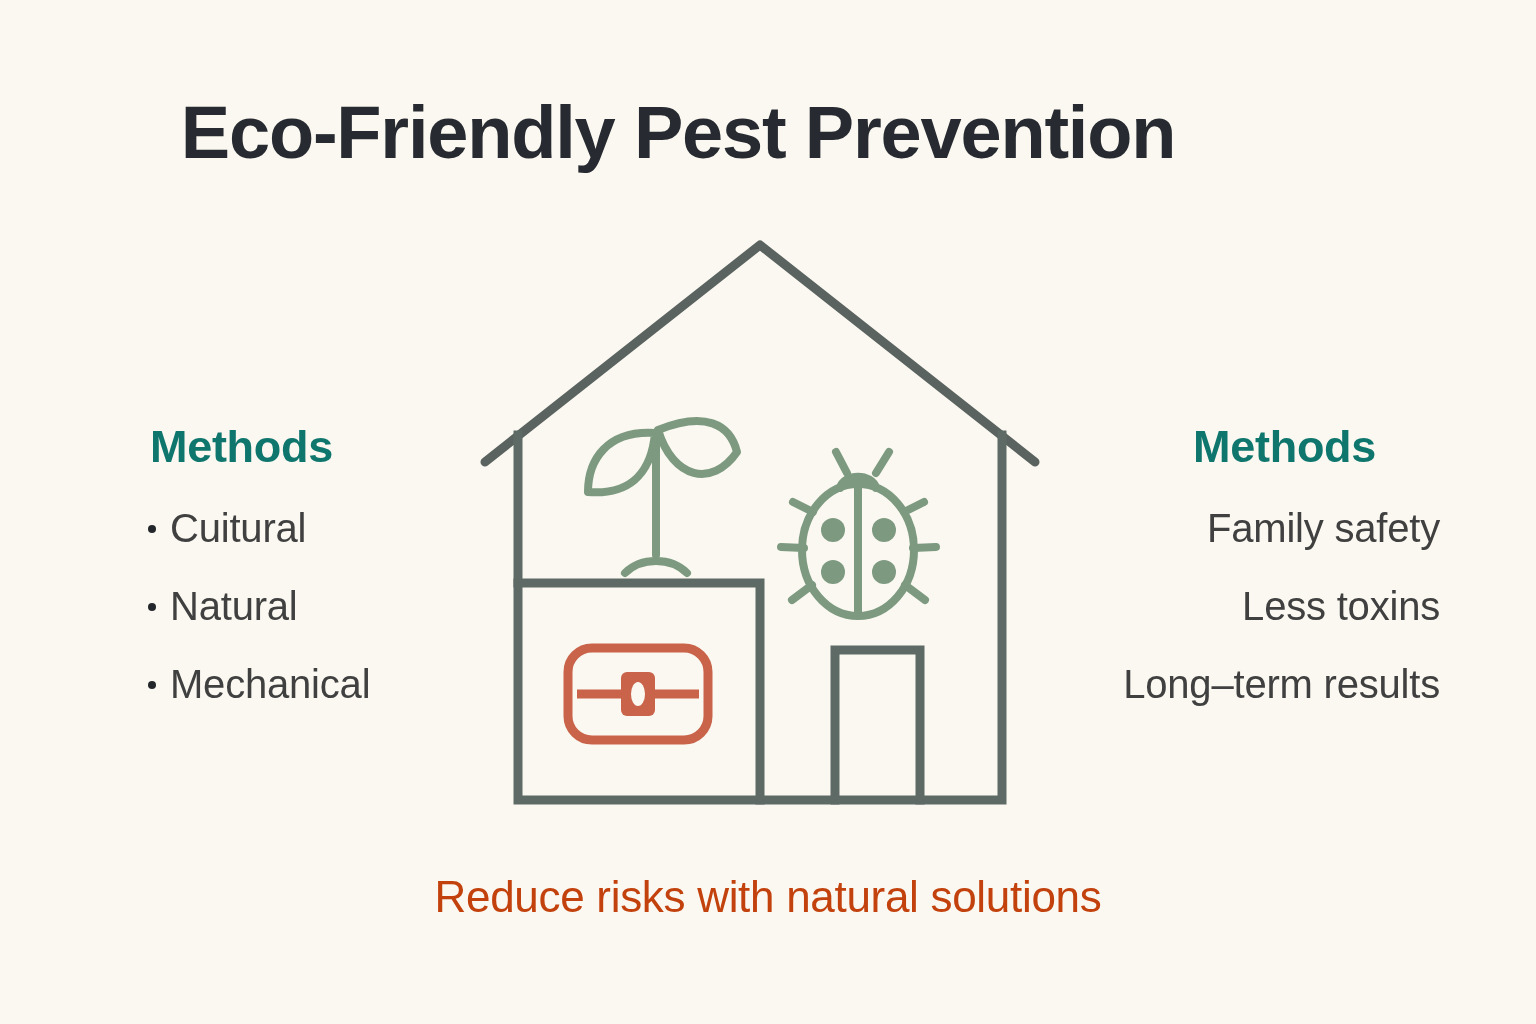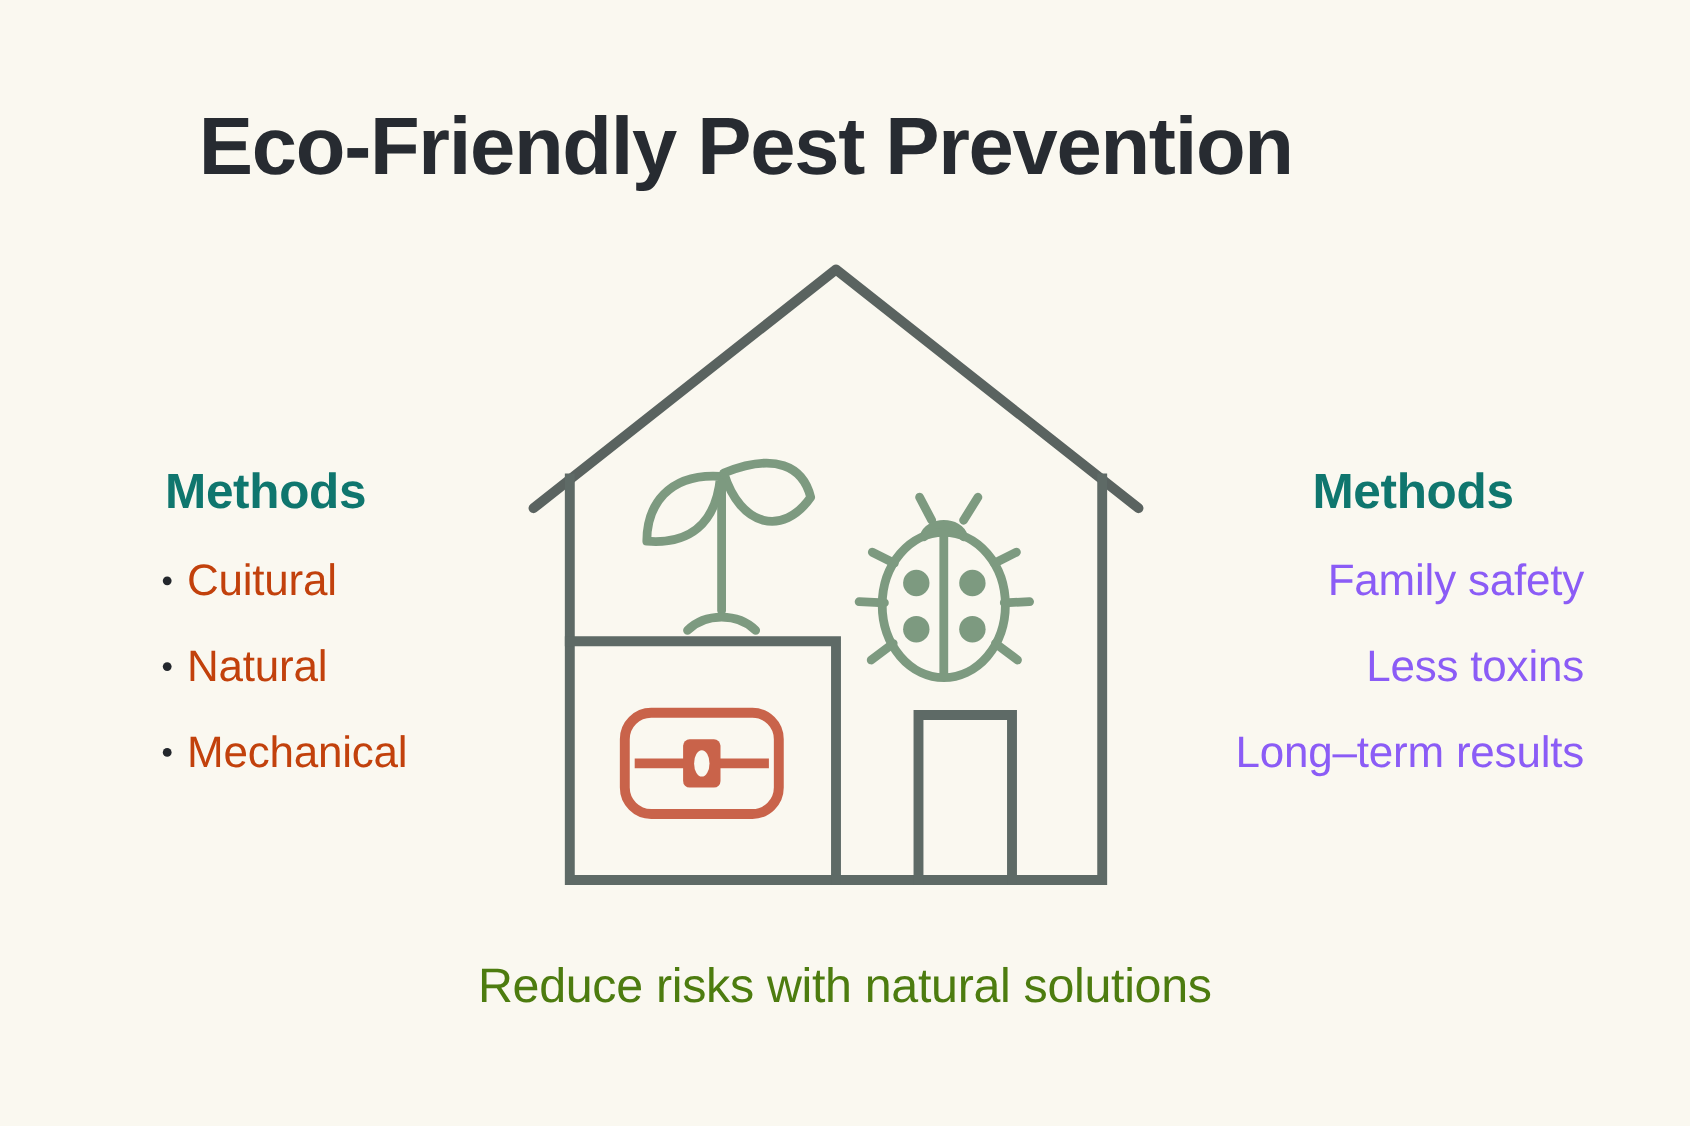--- a/index.html
+++ b/index.html
@@ -59,21 +59,21 @@
     position: absolute;
     left: 148px;
     top: 508px;
     width: 330px;
     list-style: none;
     margin: 0;
     padding: 0;
   }
   .methods-list li {
     font-size: 40px;
-    color: #c2410c;
+    color: #404040;
     line-height: 1.0;
     margin-bottom: 38px;
     white-space: nowrap;
     letter-spacing: -0.2px;
   }
   .bullet-dot {
     display: inline-block;
     width: 8px;
     height: 8px;
     border-radius: 50%;
@@ -89,36 +89,36 @@
     right: 96px;
     top: 508px;
     width: 460px;
     list-style: none;
     margin: 0;
     padding: 0;
     text-align: right;
   }
   .benefits-list li {
     font-size: 40px;
-    color: #8b5cf6;
+    color: #404040;
     line-height: 1.0;
     margin-bottom: 38px;
     white-space: nowrap;
     letter-spacing: -0.2px;
   }
 
   
   .caption {
     position: absolute;
     top: 872px;
     left: 0;
     width: 1536px;
     text-align: center;
     font-size: 44px;
-    color: #4d7c0f;
+    color: #c2410c;
     letter-spacing: -0.3px;
     white-space: nowrap;
   }
 
   
   #illustration {
     position: absolute;
     left: 455px;
     top: 230px;
     width: 620px;

